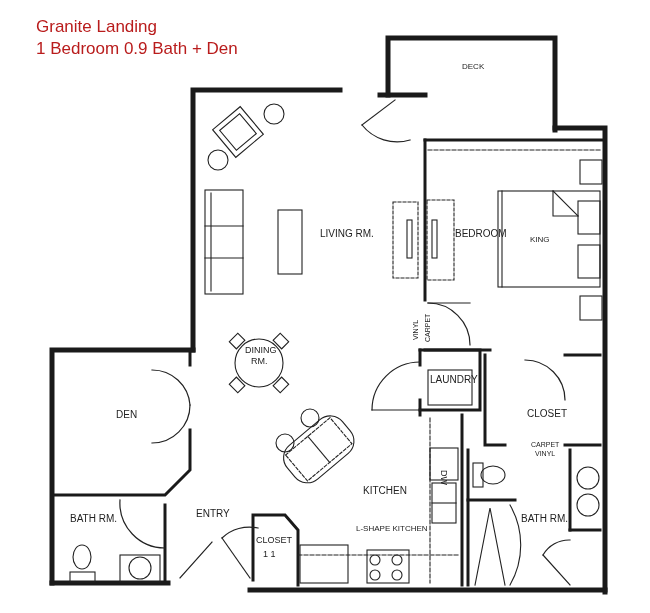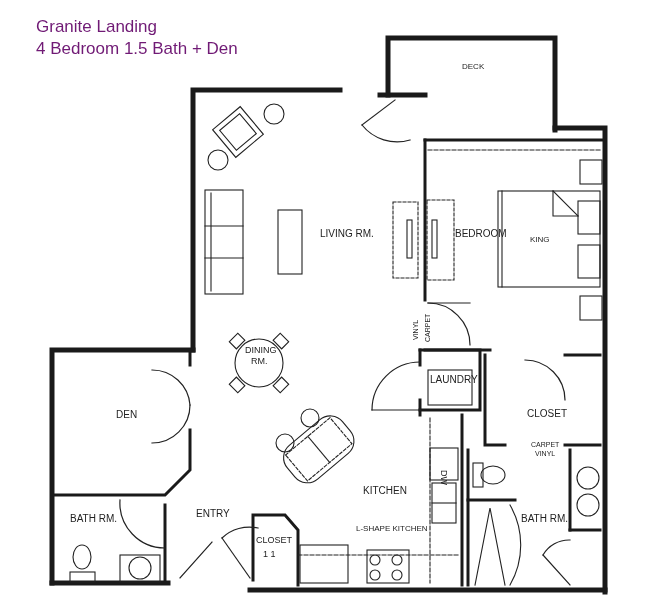--- a/index.html
+++ b/index.html
@@ -1,27 +1,27 @@
 <!DOCTYPE html>
 <html><head>
 <meta charset="utf-8">
 <style>
   html, body { margin:0; padding:0; background:#ffffff; }
   body { width:650px; height:613px; position:relative; overflow:hidden; font-family:"Liberation Sans", sans-serif; }
-  .title-block { position:absolute; left:36px; top:16px; color:#701a75; font-size:17px; line-height:22px; }
+  .title-block { position:absolute; left:36px; top:16px; color:#b91c1c; font-size:17px; line-height:22px; }
   .title-block div { white-space:nowrap; }
   svg.plan { position:absolute; left:0; top:0; }
   .lbl { font-family:"Liberation Sans", sans-serif; fill:#222; }
 </style>
 </head>
 <body>
 
 <div class="title-block">
   <div>Granite Landing</div>
-  <div>4 Bedroom 1.5 Bath + Den</div>
+  <div>1 Bedroom 0.9 Bath + Den</div>
 </div>
 
 <svg class="plan" width="650" height="613" viewBox="0 0 650 613">
   <g fill="none" stroke="#1a1a1a" stroke-linecap="square">
 
     <g stroke-width="5">
 
       <polyline points="193,350 193,90 340,90"></polyline>
       <polyline points="380,95 425,95"></polyline>
 

